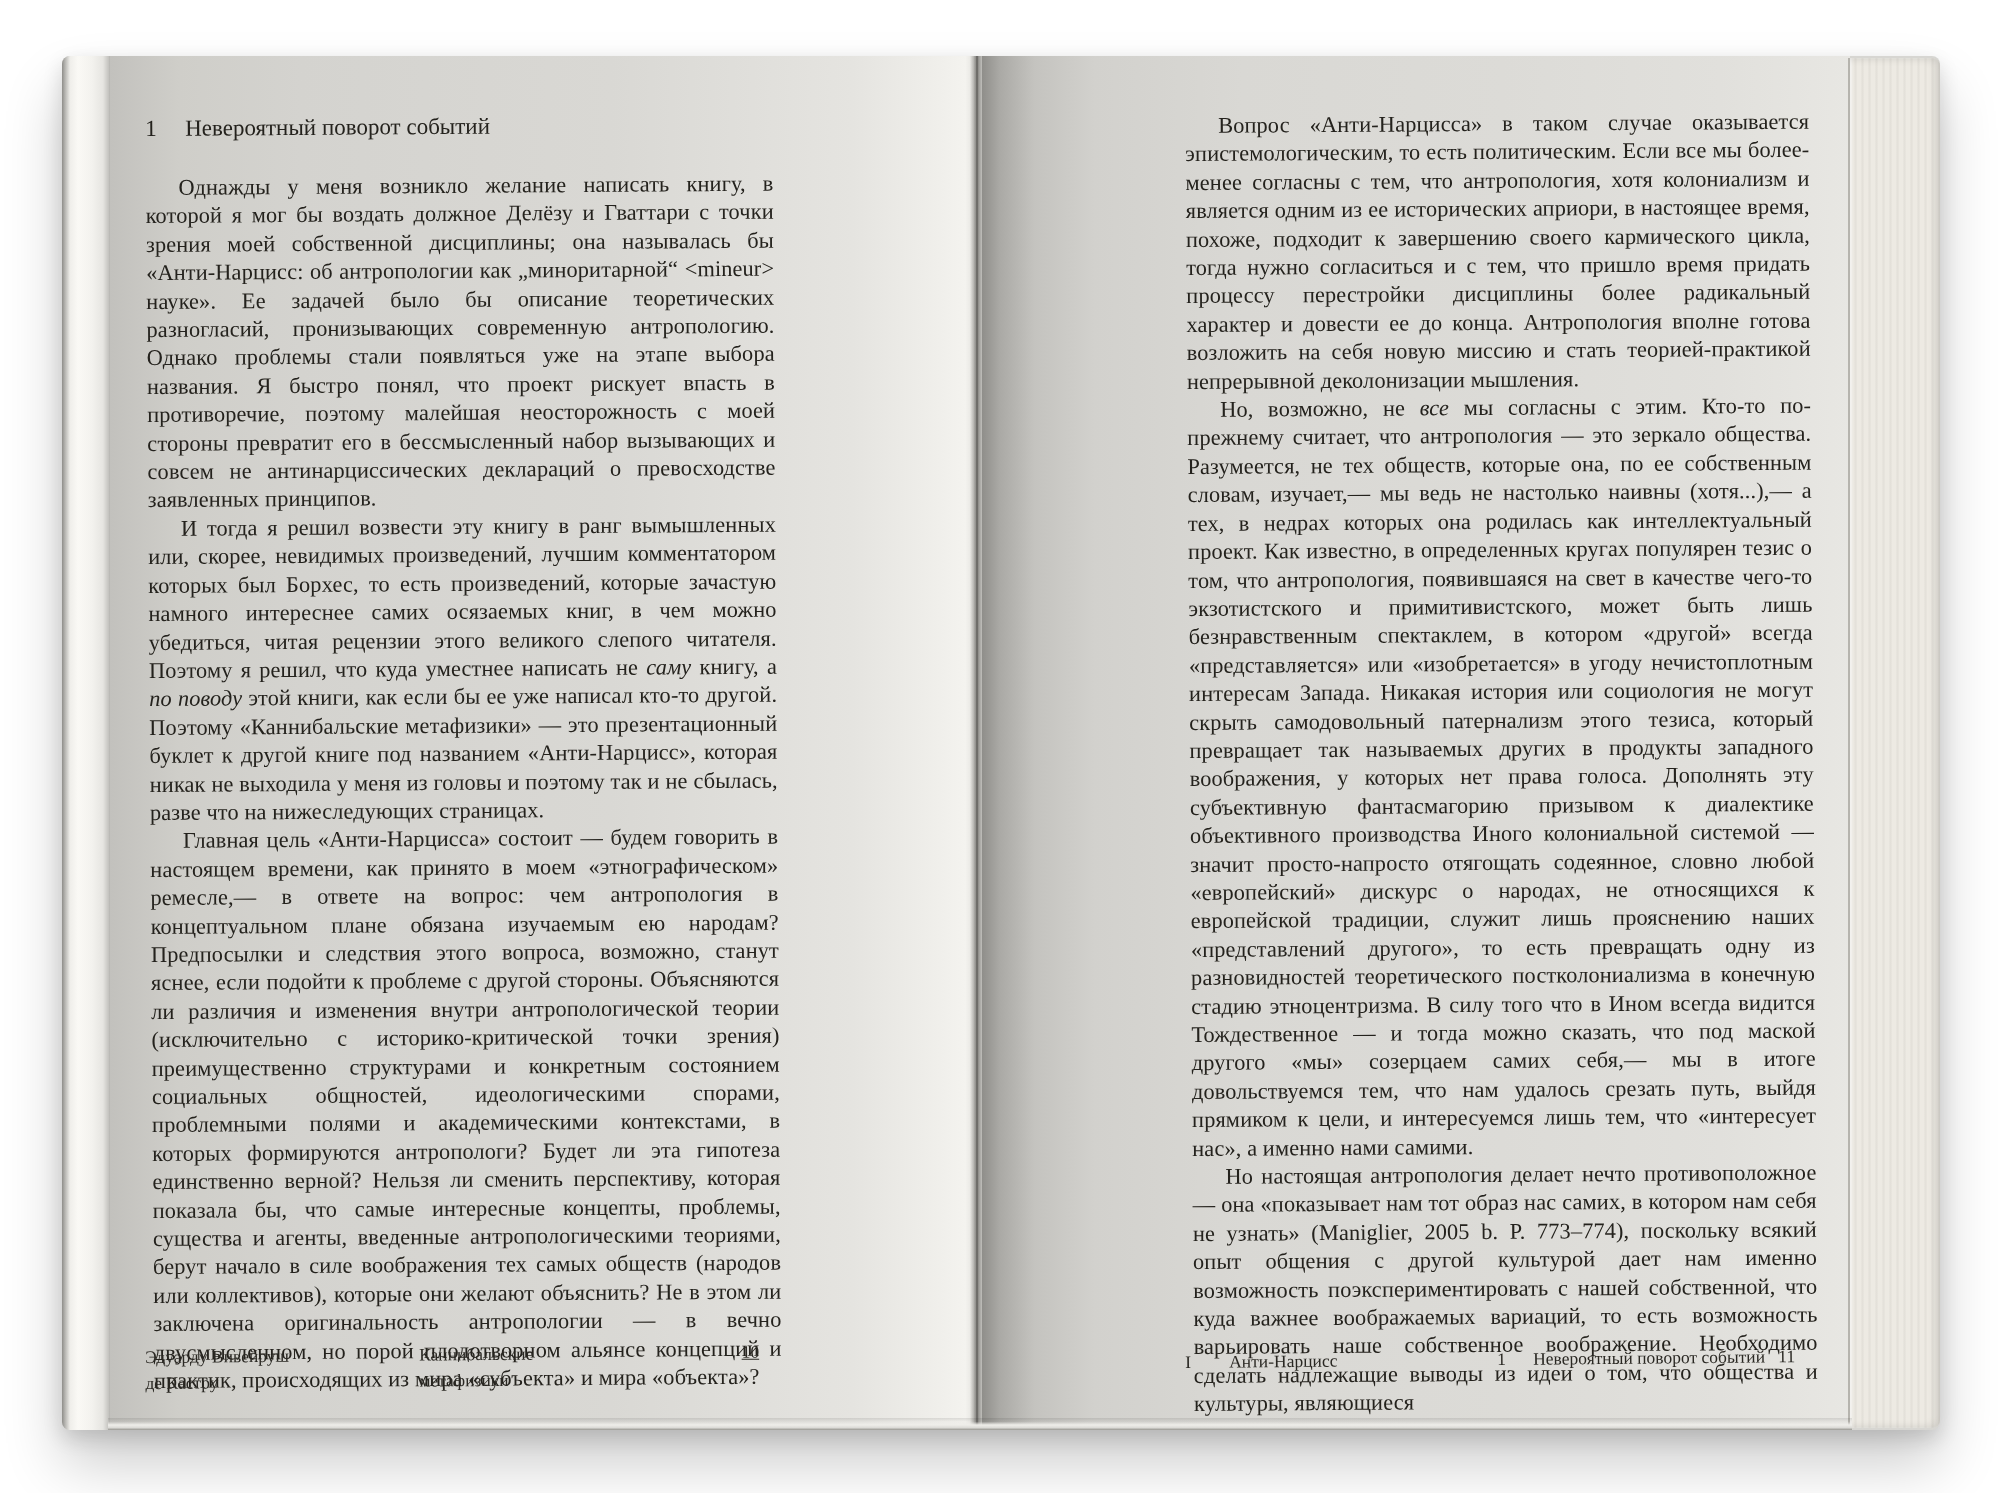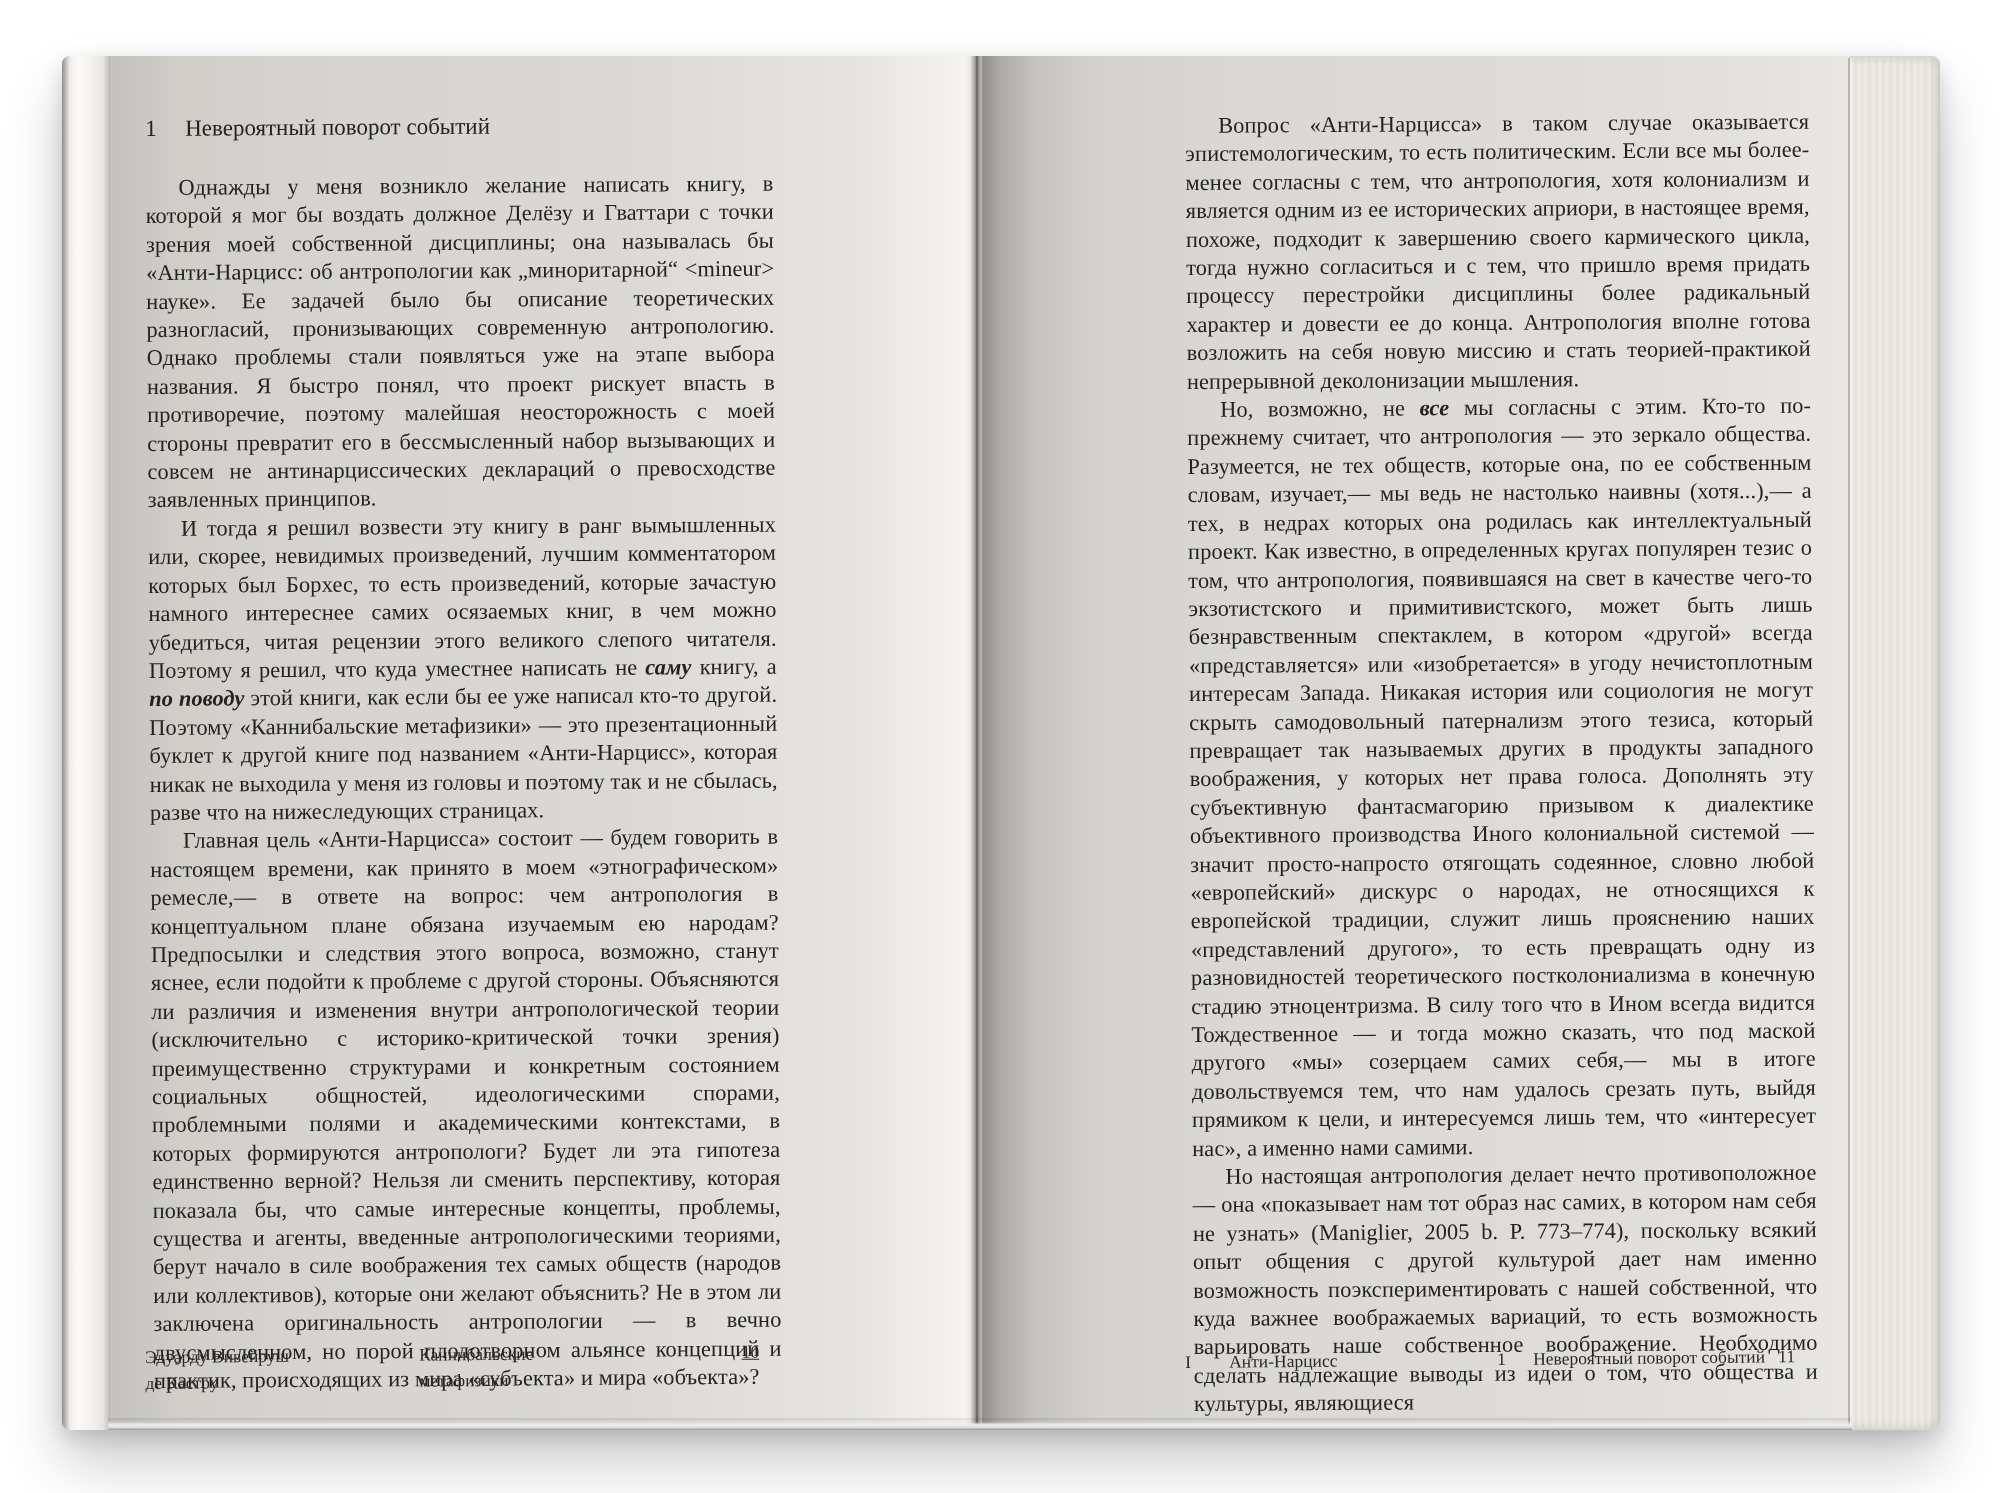--- a/index.html
+++ b/index.html
@@ -51,21 +51,21 @@
   
   .col{position:absolute;color:#24221d;transform:rotate(-0.4deg);transform-origin:0 0;}
   .col-left{left:83px;top:58px;width:628px;}
   .col-right{left:1123px;top:56px;width:624px;}
   .chapter-head{display:flex;font-size:23px;line-height:30px;margin-bottom:30px;}
   .chapter-head .chnum{width:40px;flex:0 0 40px;}
   .body-text p{
     margin:0;font-size:22.4px;line-height:28.4px;text-align:justify;
     text-indent:33px;letter-spacing:0.1px;
   }
-  .body-text em{font-style:italic;font-weight:bold;}
+  .body-text em{font-style:italic;}
   
   .footer-left{
     position:absolute;left:83px;top:1288px;width:628px;display:flex;
     font-size:17.5px;line-height:26px;color:#2a2823;
     transform:rotate(-0.5deg);transform-origin:0 0;
   }
   .footer-left .f-author{width:274px;flex:0 0 274px;}
   .footer-left .f-title{flex:1;}
   .footer-left .f-num{width:60px;flex:0 0 60px;text-align:right;padding-right:14px;text-decoration:underline;}
   .footer-right{

